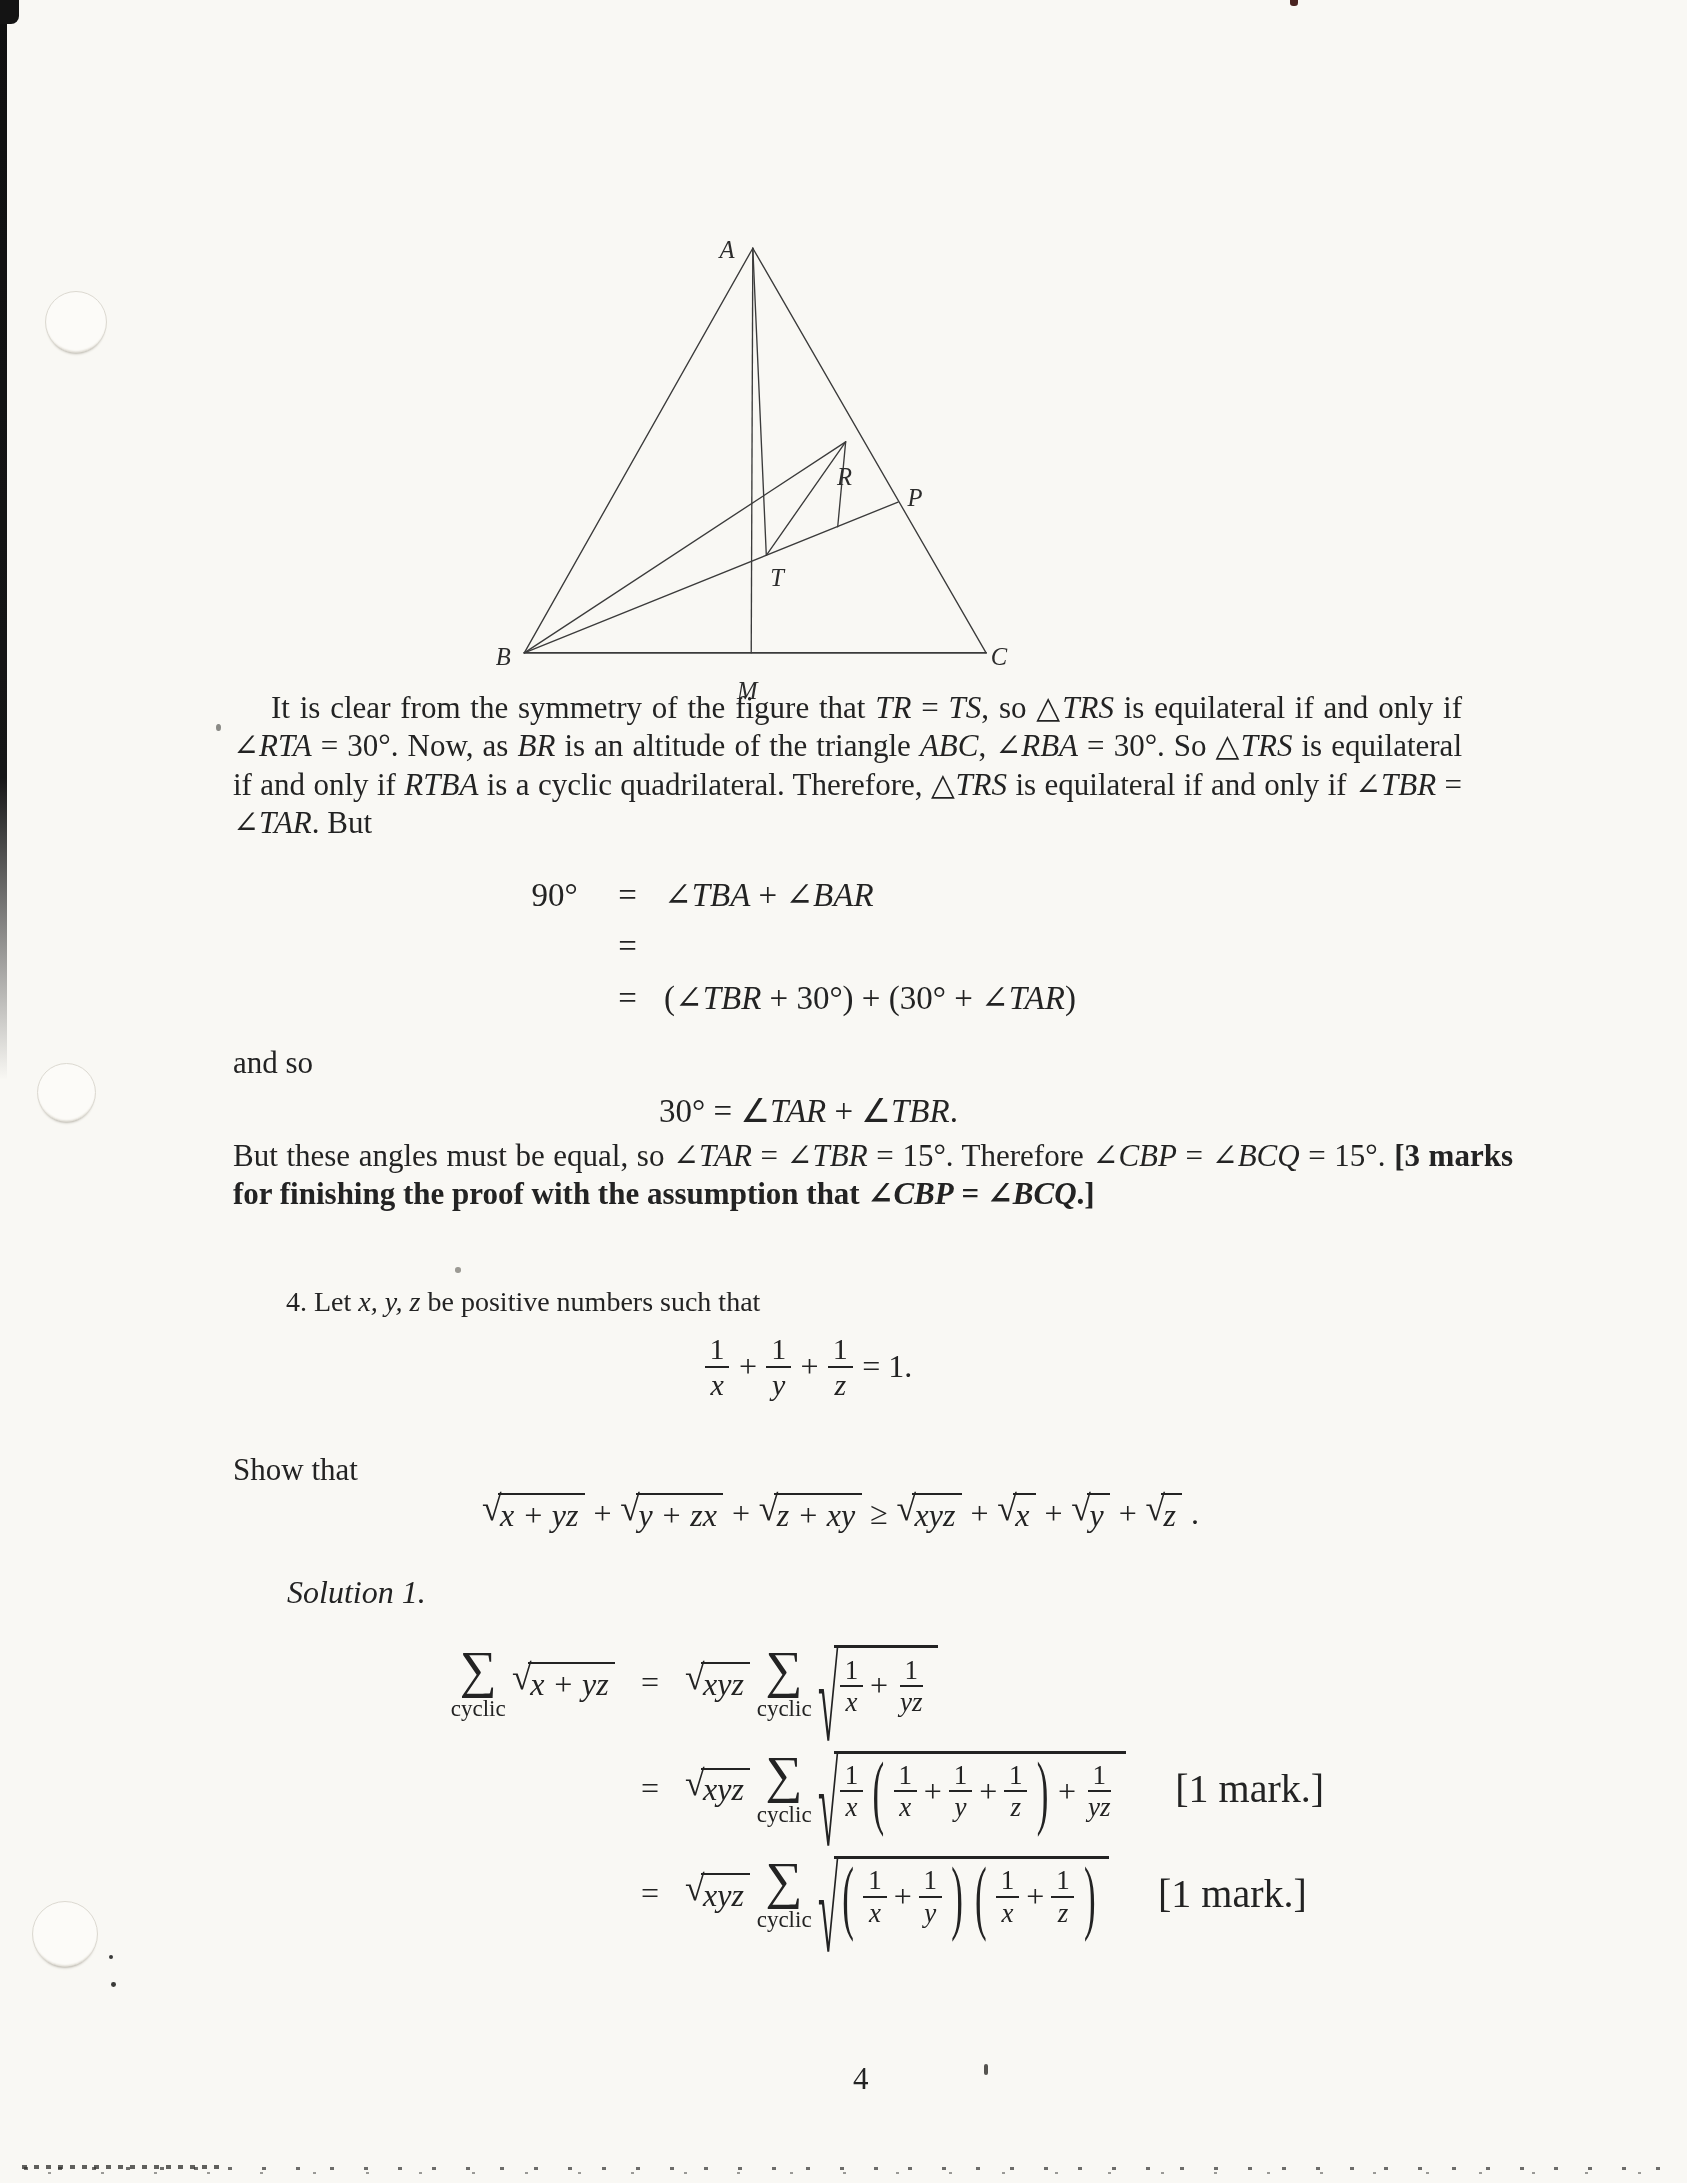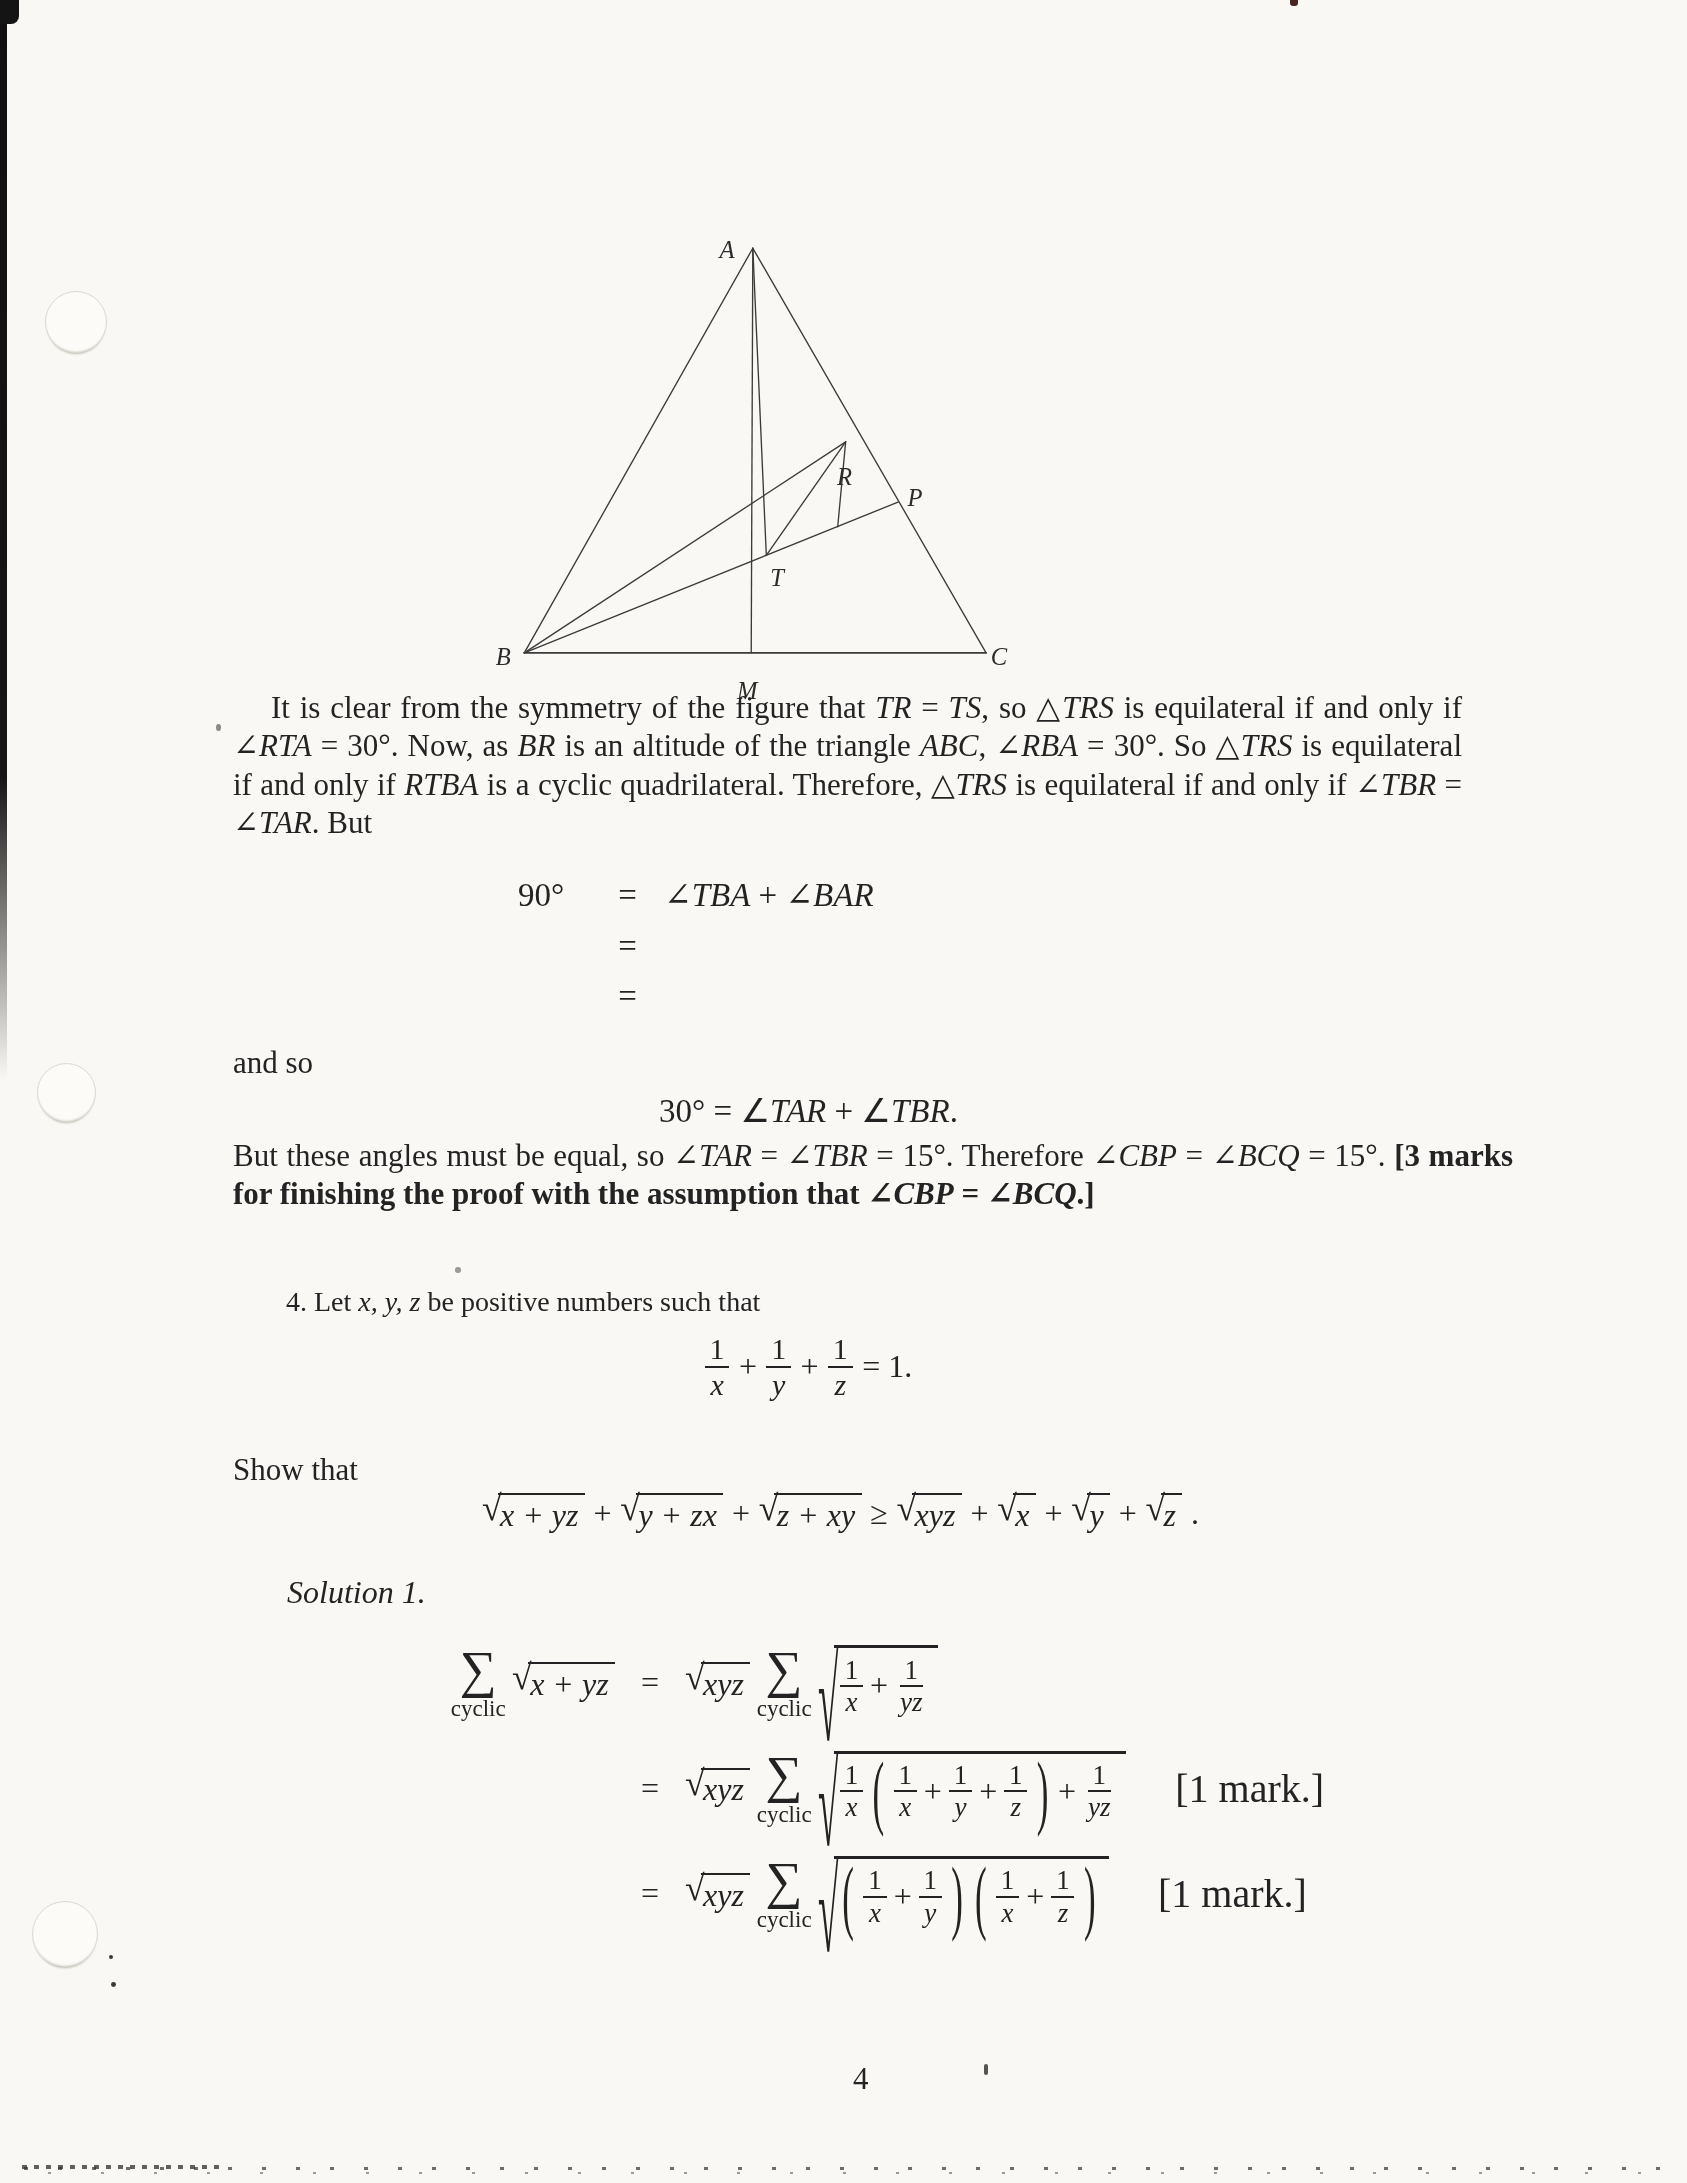--- a/index.html
+++ b/index.html
@@ -14,21 +14,21 @@
   .t{font-style:normal;}
   .m{font-style:italic;}
   .b{font-weight:700;}
   .bm{font-weight:700;font-style:italic;}
   .mi{font-style:italic;}
 
   .body-text{font-size:31px;line-height:1.24;text-align:justify;}
 
   
   .eqrow{display:flex;align-items:baseline;font-size:33px;margin-bottom:13.5px;}
-  .eql{width:73px;text-align:left;flex:none;}
+  .eql{width:73px;text-align:center;flex:none;}
   .eqrel{width:73px;text-align:center;flex:none;}
 
   
   .frac{display:inline-flex;flex-direction:column;align-items:center;vertical-align:middle;line-height:1.12;}
   .frac .fn{padding:0 4.8px;border-bottom:2px solid #232323;}
   .frac .fd{padding:0 4.8px;}
 
   
   .sum{display:inline-flex;flex-direction:column;align-items:center;line-height:1;margin:0 6.4px;}
   .sum .sig{font-size:52px;line-height:.95;}
@@ -114,20 +114,21 @@
     <span class="eqrel">=</span>
     <span><span class="t">∠</span><span class="m">TBA</span><span class="t"> + ∠</span><span class="m">BAR</span></span>
   </div>
   <div class="eqrow">
     <span class="eql"></span>
     <span class="eqrel">=</span>
   </div>
   <div class="eqrow">
     <span class="eql"></span>
     <span class="eqrel">=</span>
+    <span><span class="t">(∠</span><span class="m">TBR</span><span class="t"> + 30°) + (30° + ∠</span><span class="m">TAR</span><span class="t">)</span></span>
   </div>
 </div>
 
 <div class="abs body-text" style="left:233px;top:1044px;">and so</div>
 
 <div class="abs" style="left:233px;top:1091px;width:1151px;text-align:center;font-size:33px;font-family:Liberation Serif, serif;"><span class="t">30° = ∠</span><span class="m">TAR</span><span class="t"> + ∠</span><span class="m">TBR</span><span class="t">.</span></div>
 
 <div class="abs body-text" style="left:233px;top:1137px;width:1280px;"><span class="t">But these angles must be equal, so ∠</span><span class="m">TAR</span><span class="t"> = ∠</span><span class="m">TBR</span><span class="t"> = 15°. Therefore ∠</span><span class="m">CBP</span><span class="t"> = ∠</span><span class="m">BCQ</span><span class="t"> = 15°. </span><span class="b">[3 marks for finishing the proof with the assumption that ∠</span><span class="bm">CBP</span><span class="b"> = ∠</span><span class="bm">BCQ</span><span class="b">.]</span></div>
 
 <div class="abs" style="left:286px;top:1286px;font-size:28px;"><span class="t">4. Let </span><span class="m">x, y, z</span><span class="t"> be positive numbers such that</span></div>

